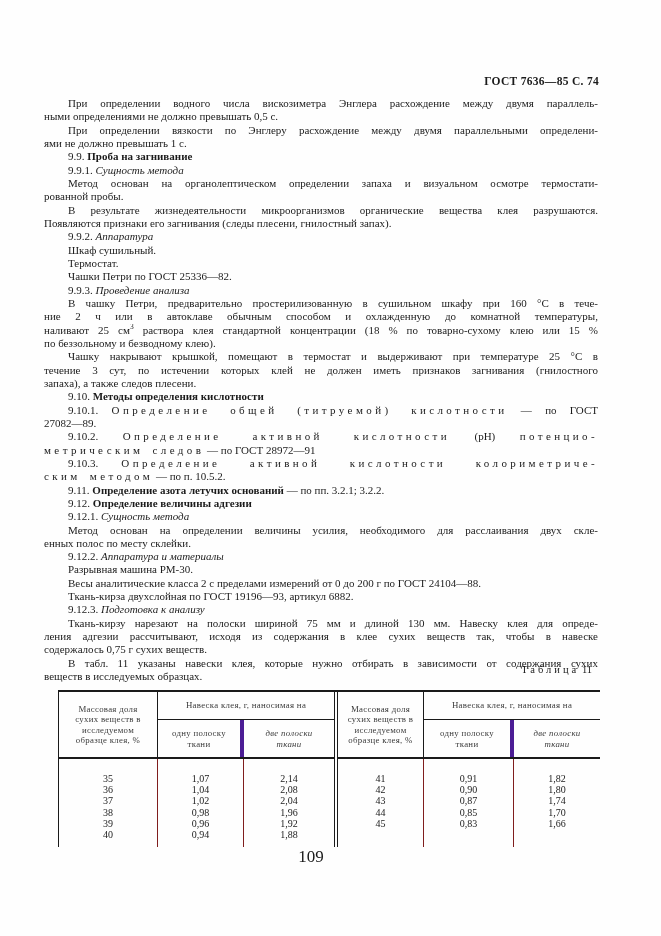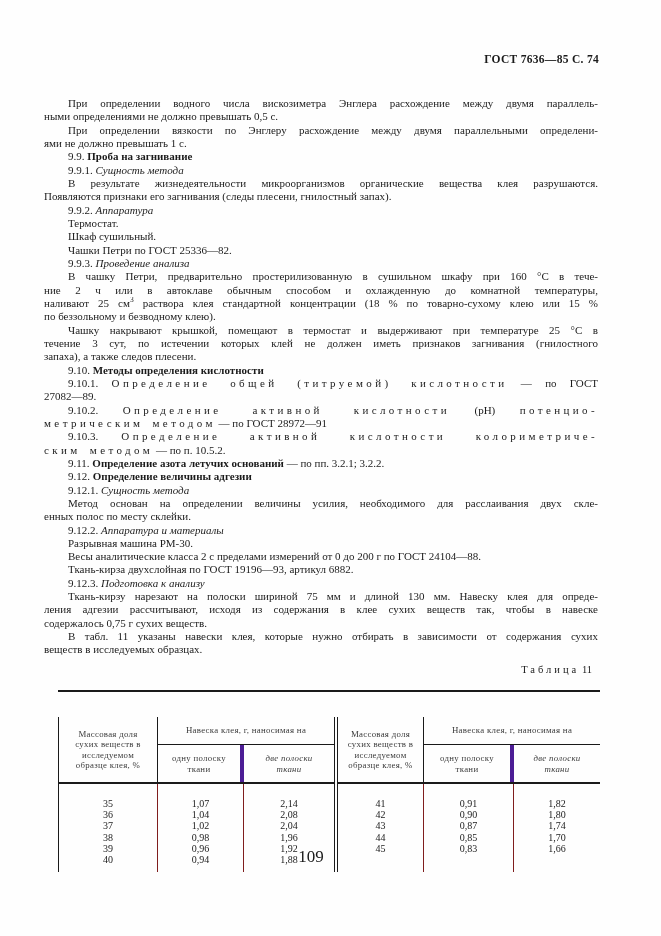--- a/index.html
+++ b/index.html
@@ -2,21 +2,21 @@
 <html><head>
 <meta charset="utf-8">
 <style>
   html,body{margin:0;padding:0;background:#e8e8e8;}
   .page{
     position:relative;width:661px;height:936px;background:#fefefe;
     font-family:"Liberation Serif","DejaVu Serif",serif;color:#1b1b1b;
     overflow:hidden;margin:0 auto;
   }
   .doc-header{
-    position:absolute;top:53px;right:62px;
+    position:absolute;top:75px;right:62px;
     font-weight:bold;font-size:11.5px;letter-spacing:0.3px;
   }
   .content{
     position:absolute;left:44px;top:97px;width:554px;
     font-size:11px;
   }
   .para{margin:0;}
   .ln{
     height:13.34px;line-height:13.34px;overflow:hidden;
     text-align:justify;text-align-last:left;white-space:nowrap;
@@ -30,21 +30,21 @@
   .tbl-caption{
     position:absolute;top:664px;right:69px;font-size:10.5px;
   }
   .tbl-caption .sp{letter-spacing:3px;}
   .gtable{
     position:absolute;left:58px;top:690px;width:542px;
     display:flex;column-gap:2px;
     border-top:2px solid #1a1a1a;
     box-sizing:border-box;
   }
-  .half{box-sizing:border-box;margin-top:25px;}
+  .half{box-sizing:border-box;}
   .half-left{width:277px;border-left:1px solid #1a1a1a;border-right:1px solid #1a1a1a;}
   .half-right{flex:1;border-left:1px solid #1a1a1a;}
   .thead{
     display:grid;grid-template-rows:28px 37px;
     border-bottom:2px solid #1a1a1a;
     font-size:8.8px;line-height:10.5px;color:#3a3a3a;letter-spacing:0.3px;
   }
   .half-left .thead{grid-template-columns:99px 86px 1fr;}
   .half-right .thead{grid-template-columns:86px 90px 1fr;}
   .hc{display:flex;align-items:center;justify-content:center;text-align:center;white-space:pre-line;box-sizing:border-box;}
@@ -82,31 +82,35 @@
         <div class="ln j ind"><span>При определении вязкости по Энглеру расхождение между двумя параллельными определени-</span></div>
         <div class="ln"><span>ями не должно превышать 1 с.</span></div>
       </div>
       <div class="para">
         <div class="ln ind"><span>9.9. </span><span class="b">Проба на загнивание</span></div>
       </div>
       <div class="para">
         <div class="ln ind"><span>9.9.1. </span><span class="i">Сущность метода</span></div>
       </div>
       <div class="para">
+        <div class="ln j ind"><span>Метод основан на органолептическом определении запаха и визуальном осмотре термостати-</span></div>
+        <div class="ln"><span>рованной пробы.</span></div>
+      </div>
+      <div class="para">
         <div class="ln j ind"><span>В результате жизнедеятельности микроорганизмов органические вещества клея разрушаются.</span></div>
         <div class="ln"><span>Появляются признаки его загнивания (следы плесени, гнилостный запах).</span></div>
       </div>
       <div class="para">
         <div class="ln ind"><span>9.9.2. </span><span class="i">Аппаратура</span></div>
       </div>
       <div class="para">
+        <div class="ln ind"><span>Шкаф сушильный.</span></div>
+      </div>
+      <div class="para">
         <div class="ln ind"><span>Термостат.</span></div>
-      </div>
-      <div class="para">
-        <div class="ln ind"><span>Шкаф сушильный.</span></div>
       </div>
       <div class="para">
         <div class="ln ind"><span>Чашки Петри по ГОСТ 25336—82.</span></div>
       </div>
       <div class="para">
         <div class="ln ind"><span>9.9.3. </span><span class="i">Проведение анализа</span></div>
       </div>
       <div class="para">
         <div class="ln j ind"><span>В чашку Петри, предварительно простерилизованную в сушильном шкафу при 160 °С в тече-</span></div>
         <div class="ln j"><span>ние 2 ч или в автоклаве обычным способом и охлажденную до комнатной температуры,</span></div>
@@ -120,21 +124,21 @@
       </div>
       <div class="para">
         <div class="ln ind"><span>9.10. </span><span class="b">Методы определения кислотности</span></div>
       </div>
       <div class="para">
         <div class="ln j ind"><span>9.10.1. </span><span class="sp">Определение общей (титруемой) кислотности</span><span> — по ГОСТ</span></div>
         <div class="ln"><span>27082—89.</span></div>
       </div>
       <div class="para">
         <div class="ln j ind"><span>9.10.2. </span><span class="sp">Определение активной кислотности</span><span> (рН) </span><span class="sp">потенцио-</span></div>
-        <div class="ln"><span class="sp">метрическим методом</span><span> — по ГОСТ 28972—91</span></div>
+        <div class="ln"><span class="sp">метрическим следов</span><span> — по ГОСТ 28972—91</span></div>
       </div>
       <div class="para">
         <div class="ln j ind"><span>9.10.3. </span><span class="sp">Определение активной кислотности колориметриче-</span></div>
         <div class="ln"><span class="sp">ским методом</span><span> — по п. 10.5.2.</span></div>
       </div>
       <div class="para">
         <div class="ln ind"><span>9.11. </span><span class="b">Определение азота летучих оснований</span><span> — по пп. 3.2.1; 3.2.2.</span></div>
       </div>
       <div class="para">
         <div class="ln ind"><span>9.12. </span><span class="b">Определение величины адгезии</span></div>

